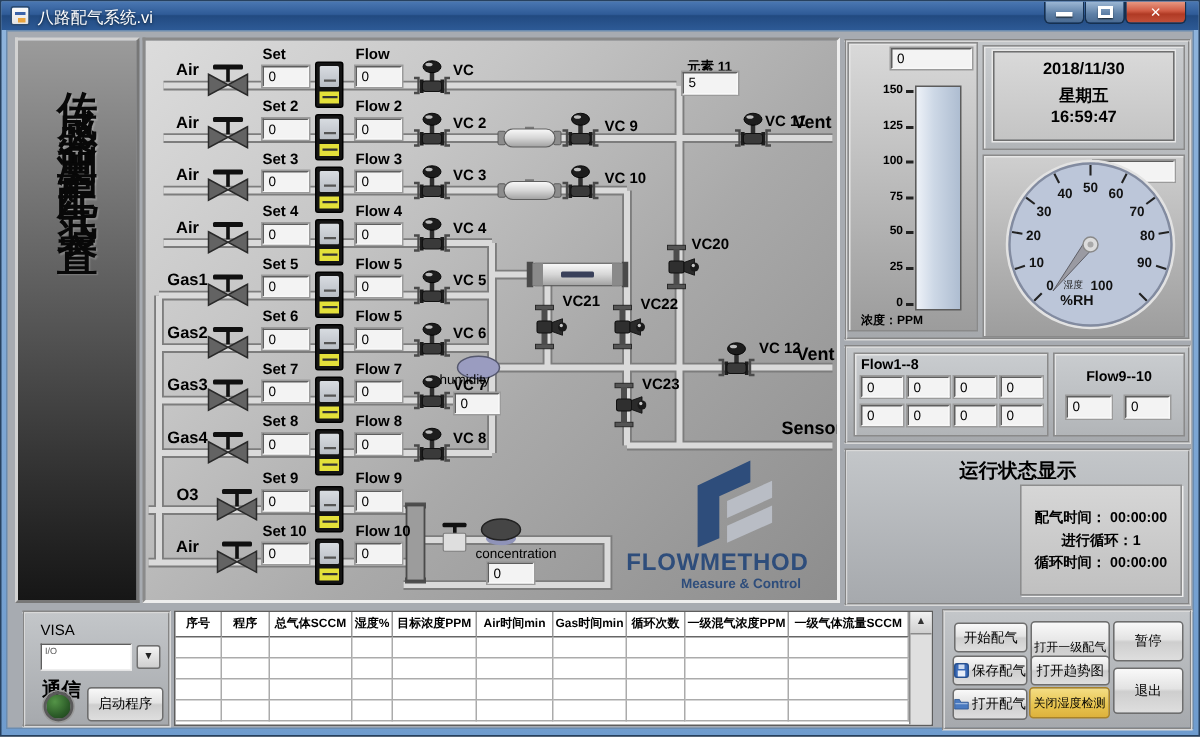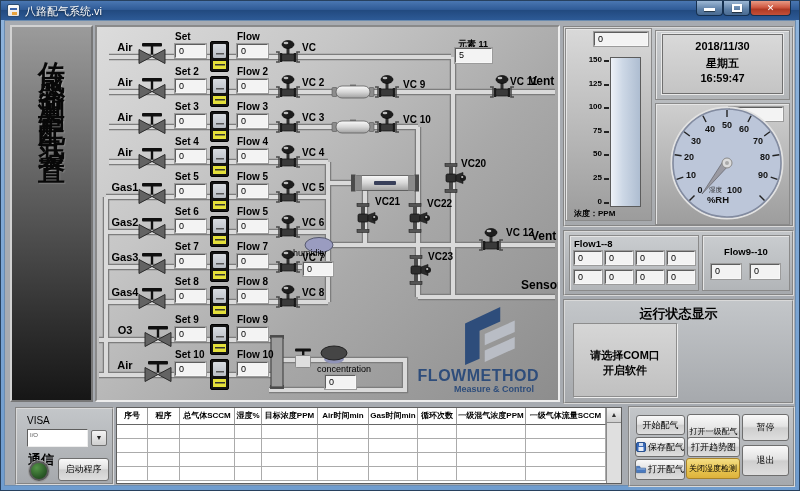--- a/index.html
+++ b/index.html
@@ -453,23 +453,24 @@
     </div>
     <div class="subpanel" style="left:137px;top:3px;width:88px;height:56px">
       <div class="lbl" style="left:0;top:10px;width:100%;text-align:center;font-size:9.5px">Flow9--10</div>
       <div class="vbox" style="left:8px;top:28px;width:30px;height:15px">0</div>
       <div class="vbox" style="left:47px;top:28px;width:30px;height:15px">0</div>
     </div>
   </div>
 
   <div class="panel" style="left:563px;top:299px;width:231px;height:105px">
     <div class="lbl" style="left:0;top:4px;width:100%;text-align:center;font-size:13px">运行状态显示</div>
-    <div class="statusbox" style="left:8px;top:22px;width:104px;height:74px">
-      <div class="lbl" style="left:0;top:24px;width:100%;text-align:center;font-size:11px">请选择COM口</div>
-      <div class="lbl" style="left:0;top:39px;width:100%;text-align:center;font-size:11px">开启软件</div>
+    <div class="statusbox" style="left:115px;top:22px;width:108px;height:74px">
+      <div class="lbl" style="left:0;top:15px;width:100%;text-align:center;font-size:9.5px">配气时间： 00:00:00</div>
+      <div class="lbl" style="left:0;top:30px;width:100%;text-align:center;font-size:9.5px">进行循环：1</div>
+      <div class="lbl" style="left:0;top:45px;width:100%;text-align:center;font-size:9.5px">循环时间： 00:00:00</div>
     </div>
   </div>
 
   <div class="panel" style="left:15px;top:407px;width:99px;height:78px">
     <div class="lbl" style="left:10px;top:6px;font-size:10px;font-weight:400">VISA</div>
     <div class="combo-field" style="left:10px;top:20px;width:61px;height:18px">
       <div class="combo-io" style="left:1px;top:2px;width:10px">I/O</div>
     </div>
     <div class="combo-btn" style="left:74px;top:21px;width:16px;height:16px"><span>▼</span></div>
     <div class="lbl" style="left:11px;top:42px;font-size:13px">通信</div>

